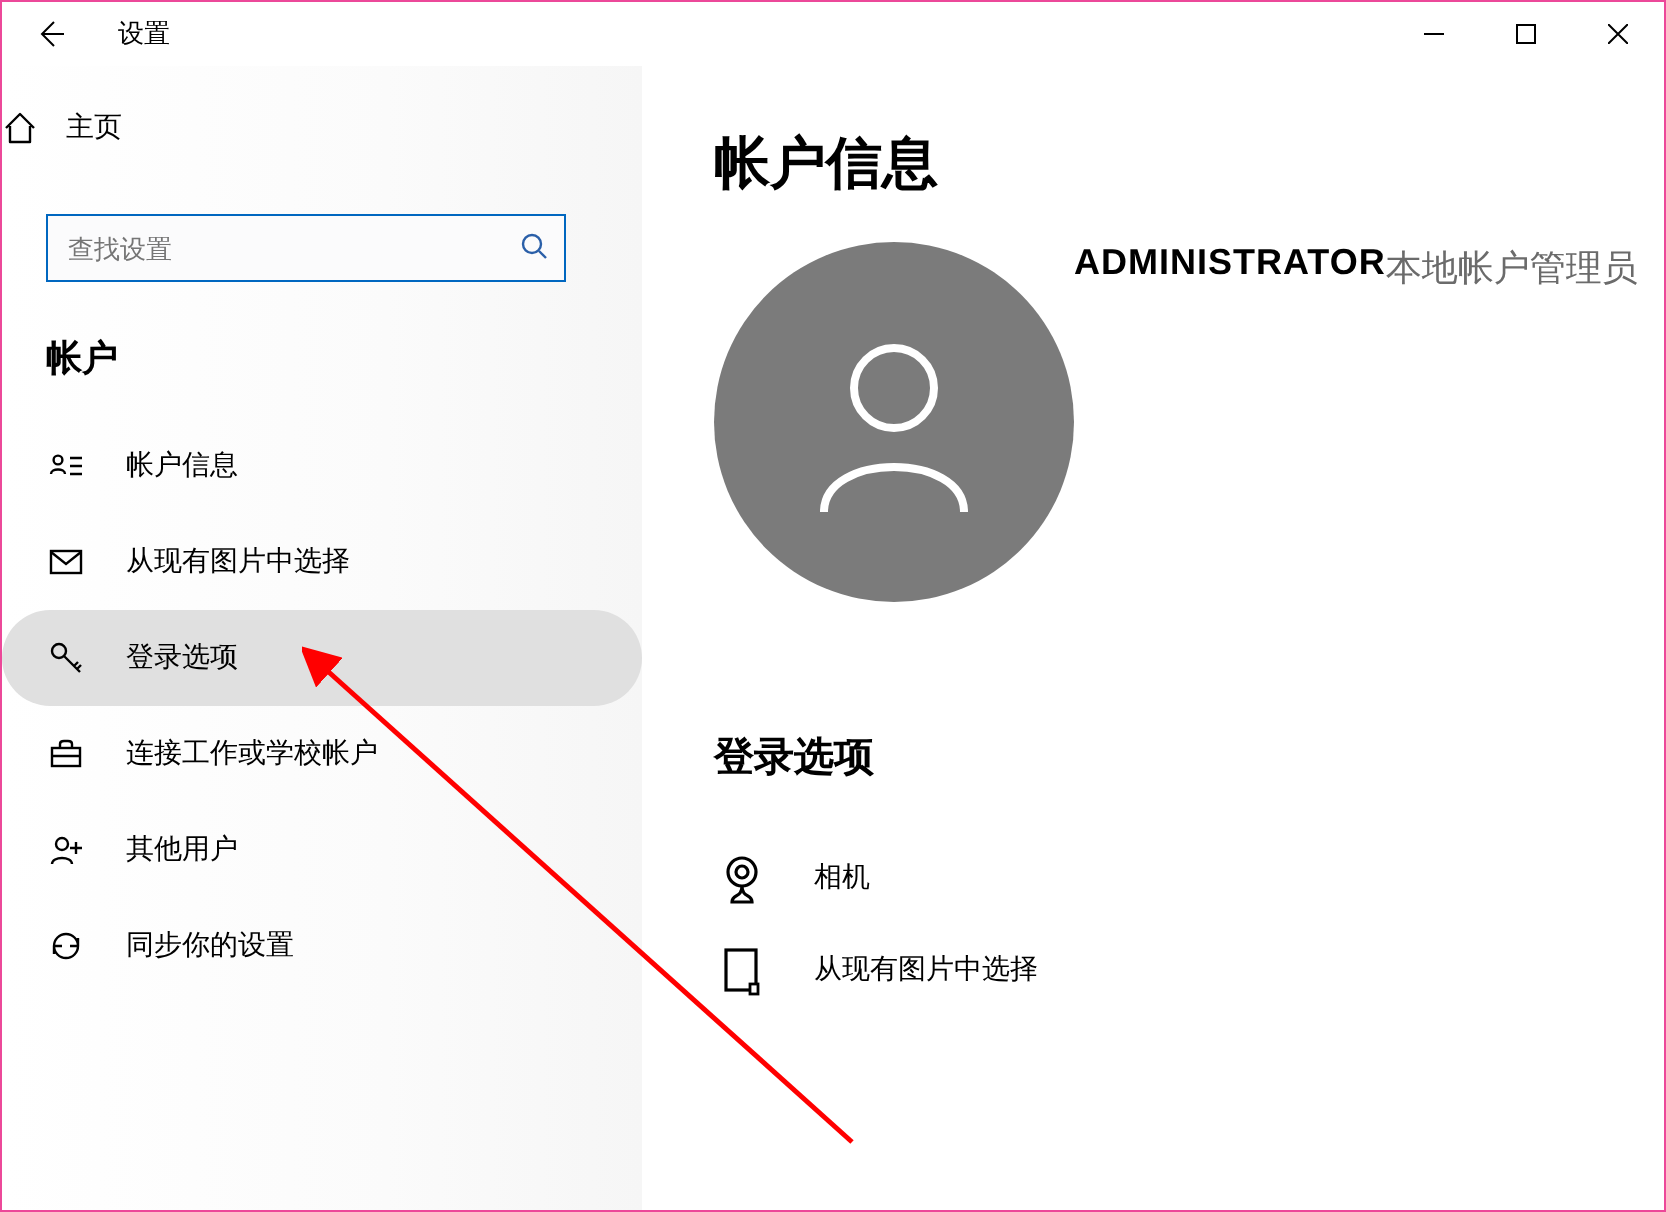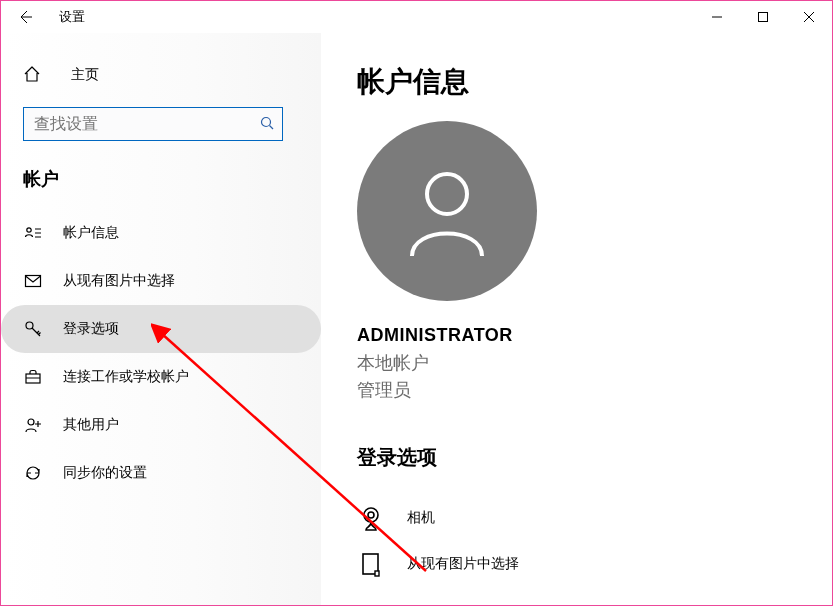--- a/index.html
+++ b/index.html
@@ -54,45 +54,44 @@
   }
   .sidebar {
     width: 320px;
     background: linear-gradient(to right, #fff 0%, #fbfbfb 60%, #f6f6f6 100%);
     padding-top: 22px;
     display: flex;
     flex-direction: column;
   }
   .home-row {
     display: flex;
-    align-items: center;
+    align-items: flex-start;
     height: 40px;
-    padding-left: 22px;
-    gap: 30px;
+    gap: 14px;
     cursor: default;
   }
   .home-row .lbl { font-size: 14px; }
   .search-wrap {
     padding: 12px 22px 16px 22px;
   }
   .search {
     width: 260px;
     height: 34px;
     border: 1px solid #0067c0;
     display: flex;
     align-items: center;
     padding: 0 8px 0 8px;
     background: #fbfbfc;
   }
   .search input {
     flex: 1;
     border: none;
     outline: none;
     background: transparent;
-    font-size: 16px;
+    font-size: 13px;
     font-family: inherit;
     color: #b91c1c;
   }
   .search .mag {
     color: #2a5fa8;
   }
   .section-header {
     padding: 10px 22px 18px 22px;
     font-size: 18px;
     font-weight: 600;
@@ -122,23 +121,22 @@
     position: relative;
     overflow: hidden;
   }
   .page-title {
     font-size: 28px;
     font-weight: 600;
     margin-bottom: 20px;
   }
   .avatar-block {
     display: flex;
-    flex-direction: column;
+    flex-direction: row;
     align-items: flex-start;
-    justify-content: flex-end;
   }
   .avatar {
     width: 180px;
     height: 180px;
     border-radius: 50%;
     background: #7b7b7b;
     display: flex;
     align-items: center;
     justify-content: center;
     margin-bottom: 24px;

